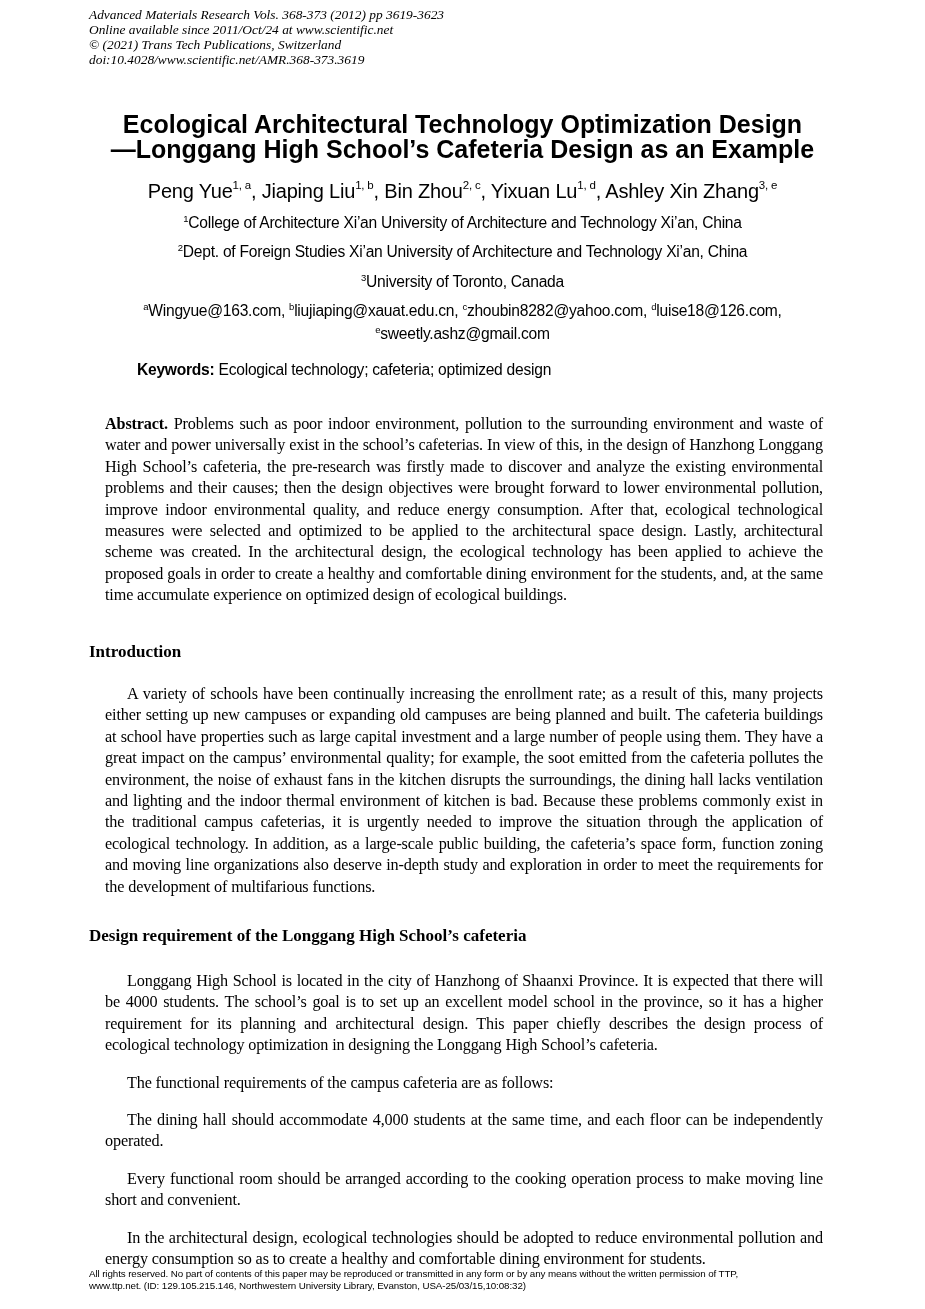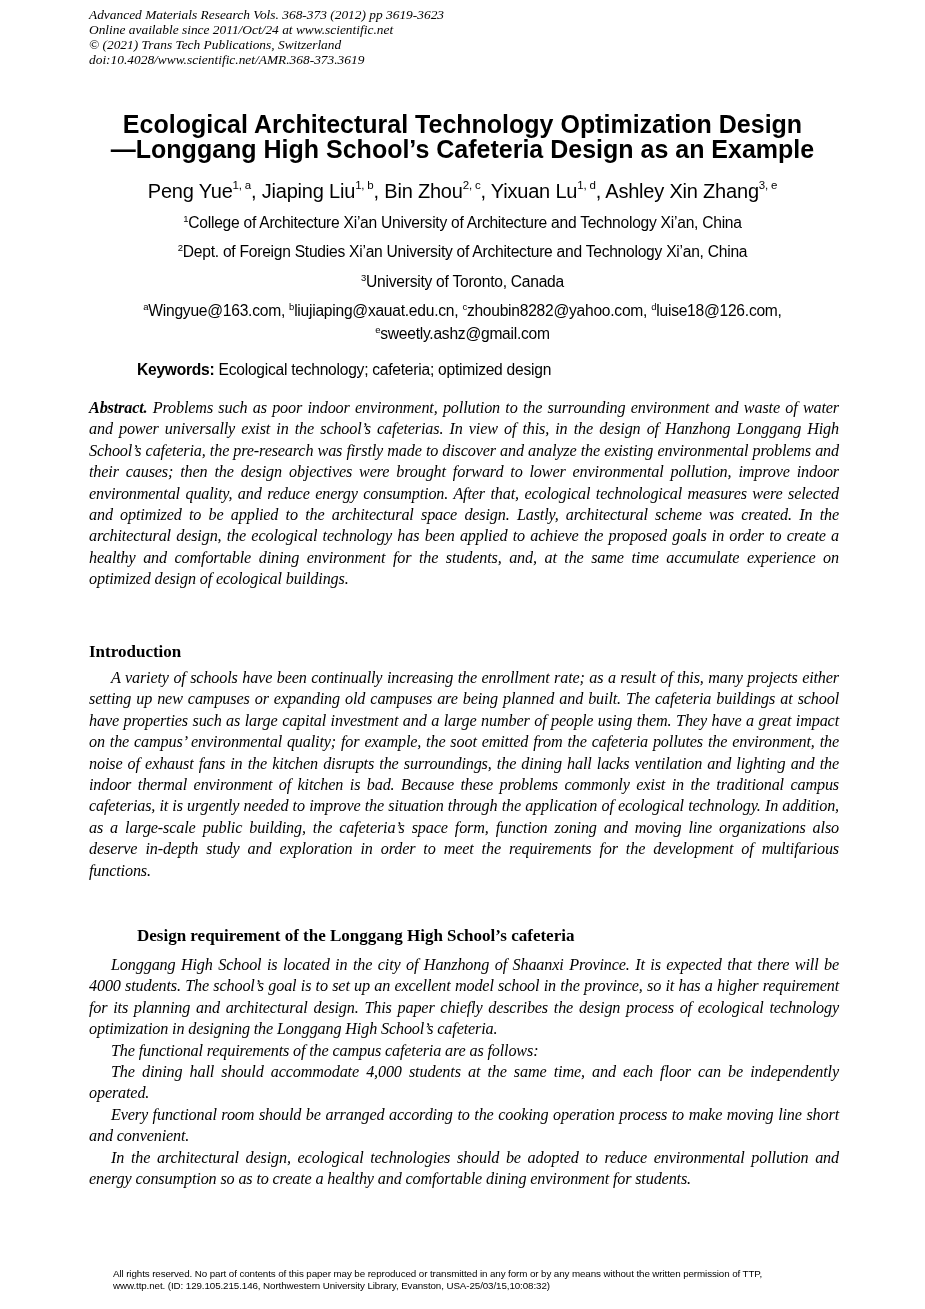--- a/index.html
+++ b/index.html
@@ -23,28 +23,28 @@
       font-family: "Liberation Sans", sans-serif; font-size: 15.6px; line-height: 20px; white-space: nowrap; letter-spacing: -0.25px; }
     .affil sup { font-size: 9.5px; vertical-align: 0; position: relative; top: -6px; }
 
     .keywords { position: absolute; left: 89px; top: 360px; width: 760px;
       font-family: "Liberation Sans", sans-serif; font-size: 15.6px; line-height: 20px; letter-spacing: -0.25px; margin-left: 48px; }
     .keywords b { font-weight: bold; }
 
     .body-text { position: absolute; left: 89px; width: 750px;
       font-family: "Liberation Serif", serif; font-size: 16.2px; line-height: 21.4px; text-align: justify; letter-spacing: -0.15px; }
     .body-text .lbl { font-weight: bold; }
-    .body-text p { margin: 0; font-style: italic; }
+    .body-text p { margin: 16px; }
     .indent { text-indent: 22px; }
 
     .section-head { position: absolute; left: 89px; width: 750px;
       font-family: "Liberation Serif", serif; font-weight: bold; font-size: 17px; line-height: 21px; }
 
     .footer { position: absolute; left: 89px; top: 1268px; width: 760px;
-      font-family: "Liberation Sans", sans-serif; font-size: 9.8px; line-height: 11.5px; color: #000; letter-spacing: -0.1px; margin-left: 24px; }
+      font-family: "Liberation Sans", sans-serif; font-size: 9.8px; line-height: 11.5px; color: #000; letter-spacing: -0.1px; }
   </style>
 </head>
 <body>
 
 <div class="page">
 
   <div class="header-meta">
     <div>Advanced Materials Research Vols. 368-373 (2012) pp 3619-3623</div>
     <div><span>Online available since 2011/Oct/24 at </span><a style="color: #000000;">www.scientific.net</a></div>
     <div>© (2021) Trans Tech Publications, Switzerland</div>
@@ -75,21 +75,21 @@
 
   <div class="body-text" style="top:398px;">
     <p><span class="lbl">Abstract.</span><span> Problems such as poor indoor environment, pollution to the surrounding environment and waste of water and power universally exist in the school’s cafeterias. In view of this, in the design of Hanzhong Longgang High School’s cafeteria, the pre-research was firstly made to discover and analyze the existing environmental problems and their causes; then the design objectives were brought forward to lower environmental pollution, improve indoor environmental quality, and reduce energy consumption. After that, ecological technological measures were selected and optimized to be applied to the architectural space design. Lastly, architectural scheme was created. In the architectural design, the ecological technology has been applied to achieve the proposed goals in order to create a healthy and comfortable dining environment for the students, and, at the same time accumulate experience on optimized design of ecological buildings.</span></p>
   </div>
 
   <div class="section-head" style="top:641px;">Introduction</div>
   <div class="body-text" style="top:668px;">
     <p class="indent">A variety of schools have been continually increasing the enrollment rate; as a result of this, many projects either setting up new campuses or expanding old campuses are being planned and built. The cafeteria buildings at school have properties such as large capital investment and a large number of people using them. They have a great impact on the campus’ environmental quality; for example, the soot emitted from the cafeteria pollutes the environment, the noise of exhaust fans in the kitchen disrupts the surroundings, the dining hall lacks ventilation and lighting and the indoor thermal environment of kitchen is bad. Because these problems commonly exist in the traditional campus cafeterias, it is urgently needed to improve the situation through the application of ecological technology. In addition, as a large-scale public building, the cafeteria’s space form, function zoning and moving line organizations also deserve in-depth study and exploration in order to meet the requirements for the development of multifarious functions.</p>
   </div>
 
-  <div class="section-head" style="top:925px;margin-left:48px;">Design requirement of the Longgang High School’s cafeteria</div>
+  <div class="section-head" style="top:925px;">Design requirement of the Longgang High School’s cafeteria</div>
   <div class="body-text" style="top:955px;">
     <p class="indent">Longgang High School is located in the city of Hanzhong of Shaanxi Province. It is expected that there will be 4000 students. The school’s goal is to set up an excellent model school in the province, so it has a higher requirement for its planning and architectural design. This paper chiefly describes the design process of ecological technology optimization in designing the Longgang High School’s cafeteria.</p>
     <p class="indent">The functional requirements of the campus cafeteria are as follows:</p>
     <p class="indent">The dining hall should accommodate 4,000 students at the same time, and each floor can be independently operated.</p>
     <p class="indent">Every functional room should be arranged according to the cooking operation process to make moving line short and convenient.</p>
     <p class="indent">In the architectural design, ecological technologies should be adopted to reduce environmental pollution and energy consumption so as to create a healthy and comfortable dining environment for students.</p>
   </div>
 
   <div class="footer">
     <div>All rights reserved. No part of contents of this paper may be reproduced or transmitted in any form or by any means without the written permission of TTP,</div>

